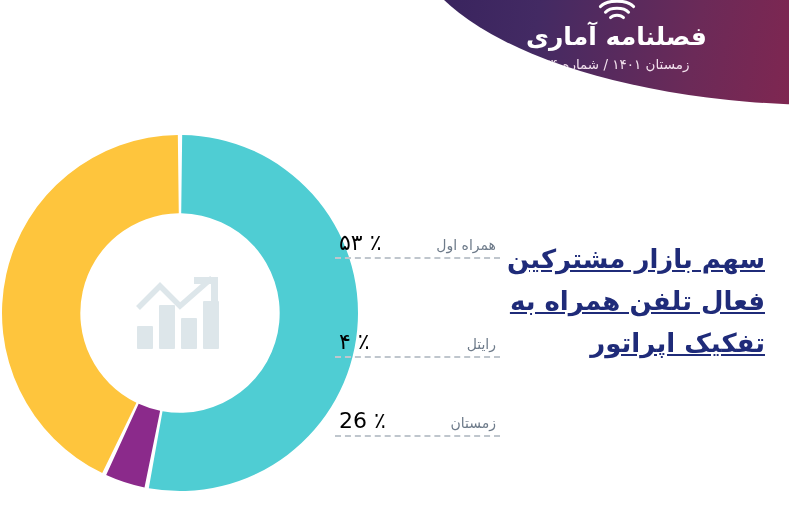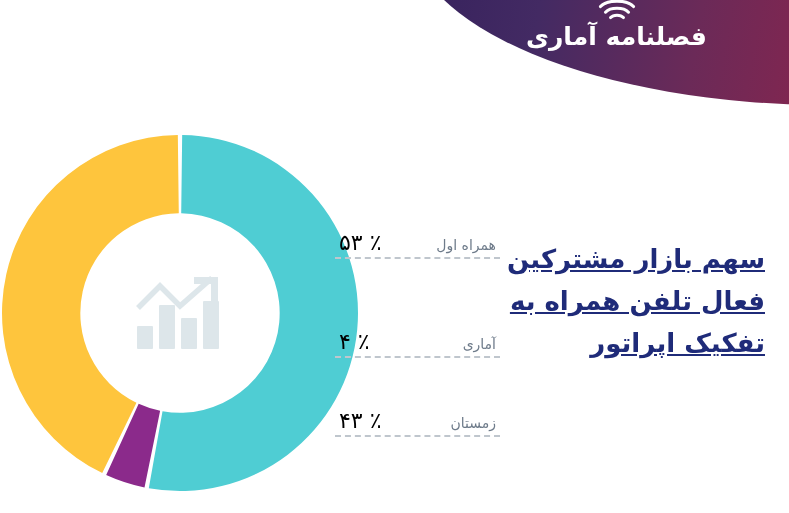--- a/index.html
+++ b/index.html
@@ -138,20 +138,21 @@
         <svg width="38" height="21" viewBox="0 0 38 21">
           <g fill="none" stroke="#ffffff" stroke-linecap="round">
             <path d="M2.5 6.5 C9 -0.6 29 -0.6 35.5 6.5" stroke-width="3.1"></path>
             <path d="M7.5 12.2 C12.4 7.0 25.6 7.0 30.5 12.2" stroke-width="3.1"></path>
             <path d="M12.6 17.6 C15.4 14.4 22.6 14.4 25.4 17.6" stroke-width="3.1"></path>
           </g>
         </svg>
       </span>
       <div id="logo-title">فصلنامه آماری</div>
     </div>
+    <div id="issue-line">زمستان ۱۴۰۱ / شماره ۴۴</div>
   </div>
 </div>
 
 <div id="donut-wrap">
   <svg id="donut-svg" width="360" height="360" viewBox="0 0 360 360">
     <g id="donut-slices">
         <path d="M182.17462614867404,2.013284200439557 A178,178 0 1 1 148.78472275562623,355.24156603544975 L162.5194447431507,278.1352769798518 A99.68,99.68 0 1 0 181.21779064325744,80.32743915224614 Z" fill="#4fcdd3"></path>
         <path d="M144.51250767373892,354.42659742250765 A178,178 0 0 1 106.18460280718938,341.9731062160247 L138.66337757202604,270.7049394809738 A99.68,99.68 0 0 0 160.1270042972938,277.6788945566043 Z" fill="#8b2a8b"></path>
         <path d="M102.24928167054897,340.1212846540221 A178,178 0 0 1 177.82537385132593,2.013284200439557 L178.78220935674253,80.32743915224614 A99.68,99.68 0 0 0 136.45959773550743,269.6679194062524 Z" fill="#fec53d"></path>
       </g>
@@ -175,27 +176,27 @@
 <div class="leader" id="leader-mci">
   <div class="leader-row">
     <span class="op-name">همراه اول</span>
     <span class="op-pct">۵۳ ٪</span>
   </div>
   <div class="dash-line"></div>
 </div>
 
 <div class="leader" id="leader-rightel">
   <div class="leader-row">
-    <span class="op-name">آماری</span>
+    <span class="op-name">رایتل</span>
     <span class="op-pct">۴ ٪</span>
   </div>
   <div class="dash-line"></div>
 </div>
 
 <div class="leader" id="leader-irancell">
   <div class="leader-row">
     <span class="op-name">زمستان</span>
-    <span class="op-pct">۴۳ ٪</span>
+    <span class="op-pct">26 ٪</span>
   </div>
   <div class="dash-line"></div>
 </div>
 
 <div id="main-title">سهم بازار مشترکین فعال تلفن همراه به تفکیک اپراتور</div>
 
 </body></html>

